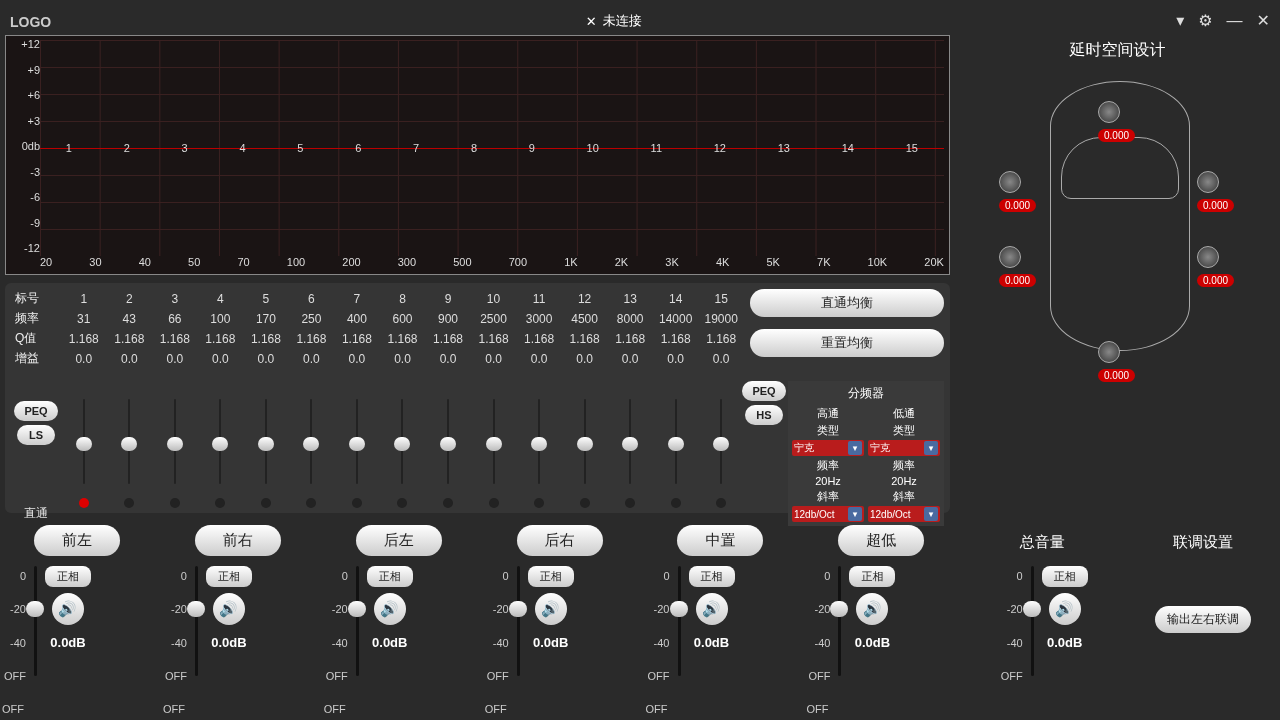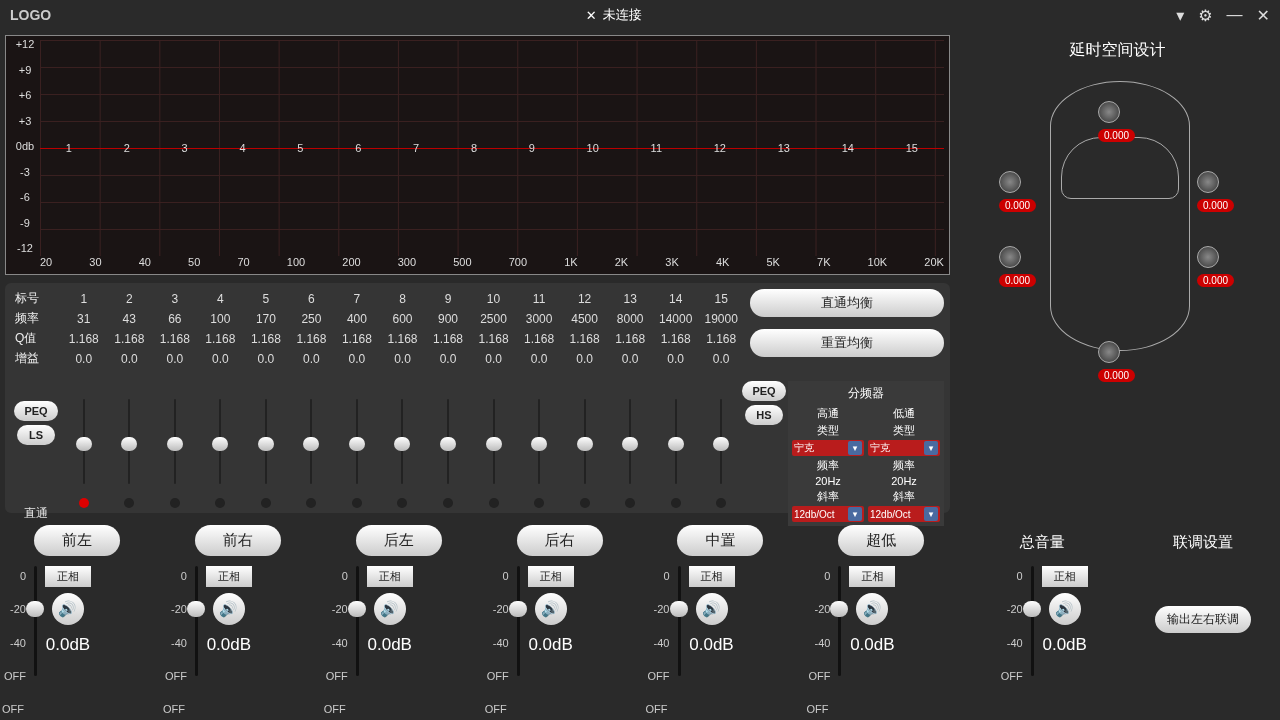--- a/index.html
+++ b/index.html
@@ -7,21 +7,21 @@
   width: 1280px; height: 720px;
   background: #2a2a2a;
   color: #fff;
   font-family: Arial, sans-serif;
   font-size: 13px;
   overflow: hidden;
 }
 .header {
   height: 30px;
   display: flex;
-  align-items: center;
+  align-items: flex-end;
   padding: 0 10px;
   background: #2a2a2a;
 }
 .logo { font-size: 14px; font-weight: bold; color: #ccc; }
 .header-center { flex: 1; text-align: center; display:flex; align-items:center; justify-content:center; gap:6px;}
 .header-icons { display: flex; gap: 14px; align-items: center; }
 .header-icons span { cursor: pointer; font-size: 16px; color: #ddd; }
 
 .main-area {
   display: flex;
@@ -38,21 +38,21 @@
 
 
 .eq-graph {
   height: 240px;
   border: 1px solid #888;
   background: #1a1414;
   position: relative;
   margin-bottom: 8px;
 }
 .y-ticks { position:absolute; left:0; top:0; bottom:18px; width:34px; display:flex; flex-direction:column; justify-content:space-between; padding:2px 0;}
-.y-ticks span { font-size:11px; color:#ddd; text-align:center; padding-left:4px;}
+.y-ticks span { font-size:11px; color:#ddd; text-align:right; padding-left:4px;}
 .x-ticks { position:absolute; left:34px; right:5px; bottom:0; height:18px; display:flex; justify-content:space-between; font-size:11px; color:#ddd;}
 .graph-inner { position:absolute; left:34px; top:4px; right:5px; bottom:18px;}
 .graph-inner::before { content:""; position:absolute; left:0; right:0; top:0; bottom:0;
   background-image: linear-gradient(to right, #3a2020 1px, transparent 1px), linear-gradient(to bottom, #3a2020 1px, transparent 1px);
   background-size: 6.6% 12.5%;
 }
 .axis-line { position:absolute; left:0; right:0; top:50%; height:1px; background:#b00;}
 .axis-labels { position:absolute; left:0; right:0; top:47%; display:flex; justify-content:space-around; font-size:11px; color:#ddd;}
 
 
@@ -130,23 +130,23 @@
   font-size: 15px;
   margin-bottom: 10px;
   cursor:pointer;
 }
 .ch-body { display:flex; gap:8px; flex:1; width:100%;}
 .ch-scale { display:flex; flex-direction:column; justify-content:space-between; font-size:11px; color:#ccc; text-align:right; width:26px; height:120px; padding:4px 0;}
 .ch-slider-wrap { display:flex; flex-direction:column; align-items:center;}
 .ch-vslider { width:3px; height:110px; background:#111; position:relative; border-radius:2px;}
 .ch-vslider .thumb { position:absolute; left:-8px; top:35px; width:18px; height:16px; background:linear-gradient(#fff,#bbb); border-radius:9px;}
 .ch-right { display:flex; flex-direction:column; gap:6px; align-items:center;}
-.phase-btn { background:linear-gradient(#fff,#ccc); color:#222; border:none; border-radius:0; padding:3px 12px; font-size:11px; cursor:pointer;}
+.phase-btn { background:linear-gradient(#fff,#ccc); color:#222; border:none; border-radius:8px; padding:3px 12px; font-size:11px; cursor:pointer;}
 .mute-btn { width:32px; height:32px; border-radius:50%; background:linear-gradient(#fff,#ccc); display:flex; align-items:center; justify-content:center; cursor:pointer; color:#222; font-size:15px;}
-.ch-db { font-size:17px; font-weight:normal; margin-top:4px;}
+.ch-db { font-size:13px; font-weight:bold; margin-top:4px;}
 .ch-off { font-size:11px; color:#ccc; align-self:flex-start; padding-left:2px;}
 
 .master-col { flex:1; display:flex; flex-direction:column; align-items:center;}
 .master-title { font-size:15px; margin:8px 0 14px;}
 .link-col { flex:1; display:flex; flex-direction:column; align-items:center;}
 .link-btn { background:linear-gradient(#fff,#ccc); color:#222; border:none; border-radius:14px; padding:5px 12px; font-size:12px; cursor:pointer; margin-top:40px;}
 </style>
 </head>
 <body>
 

